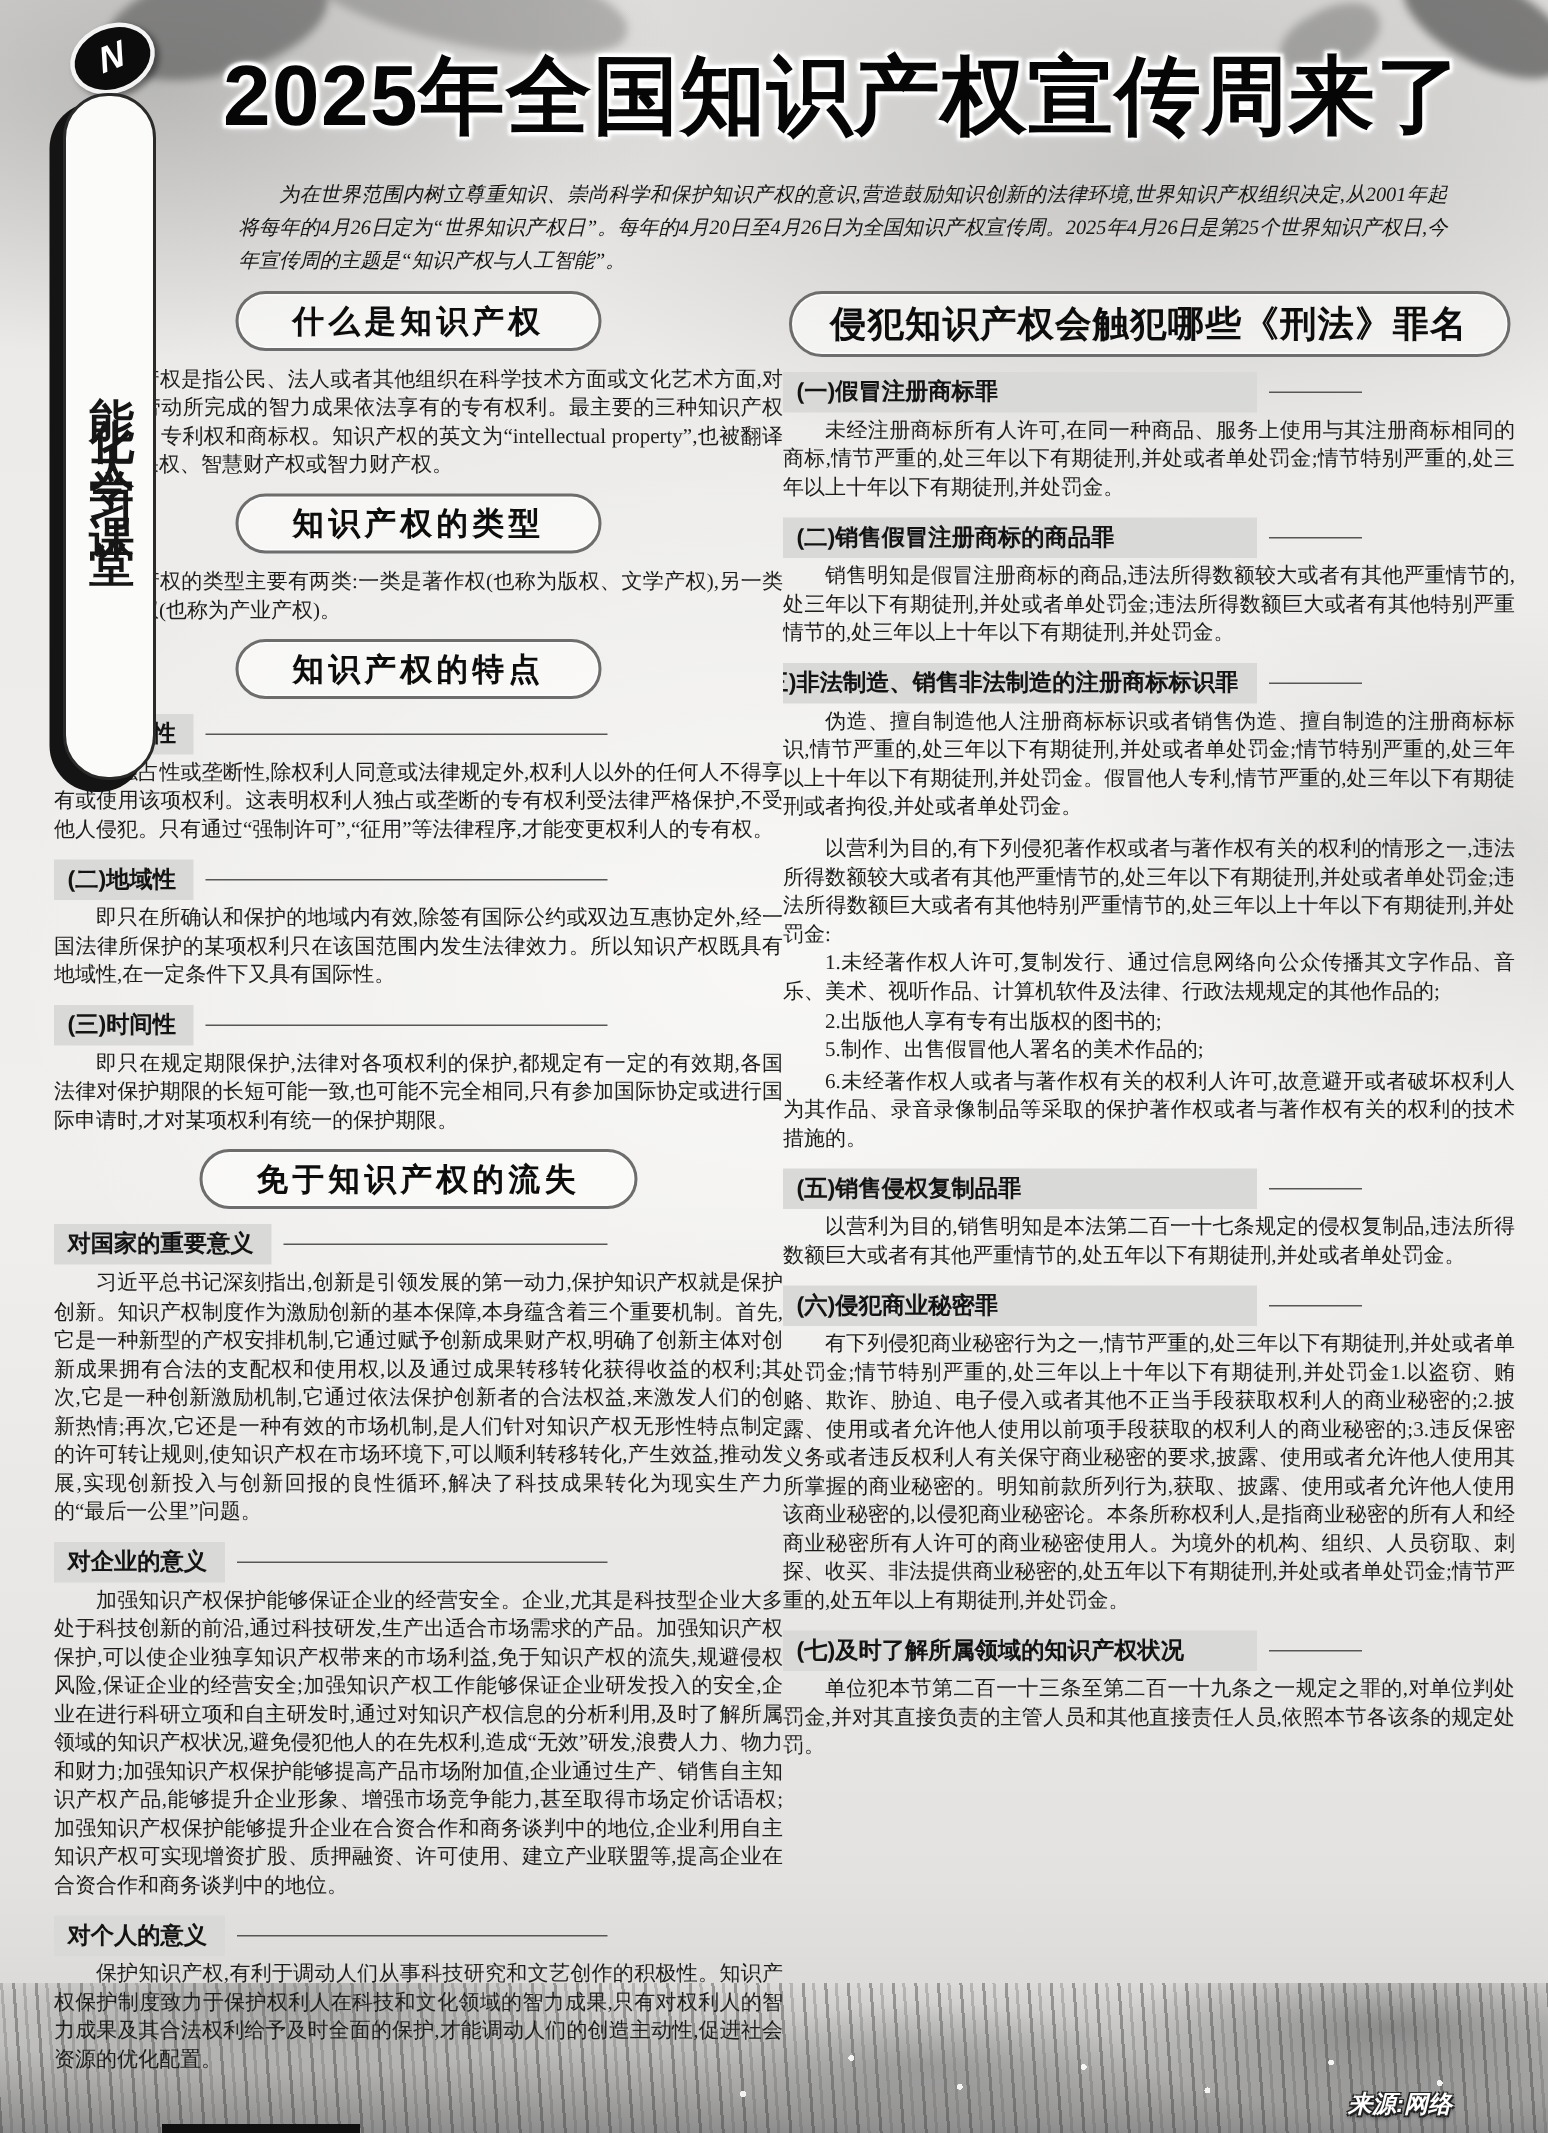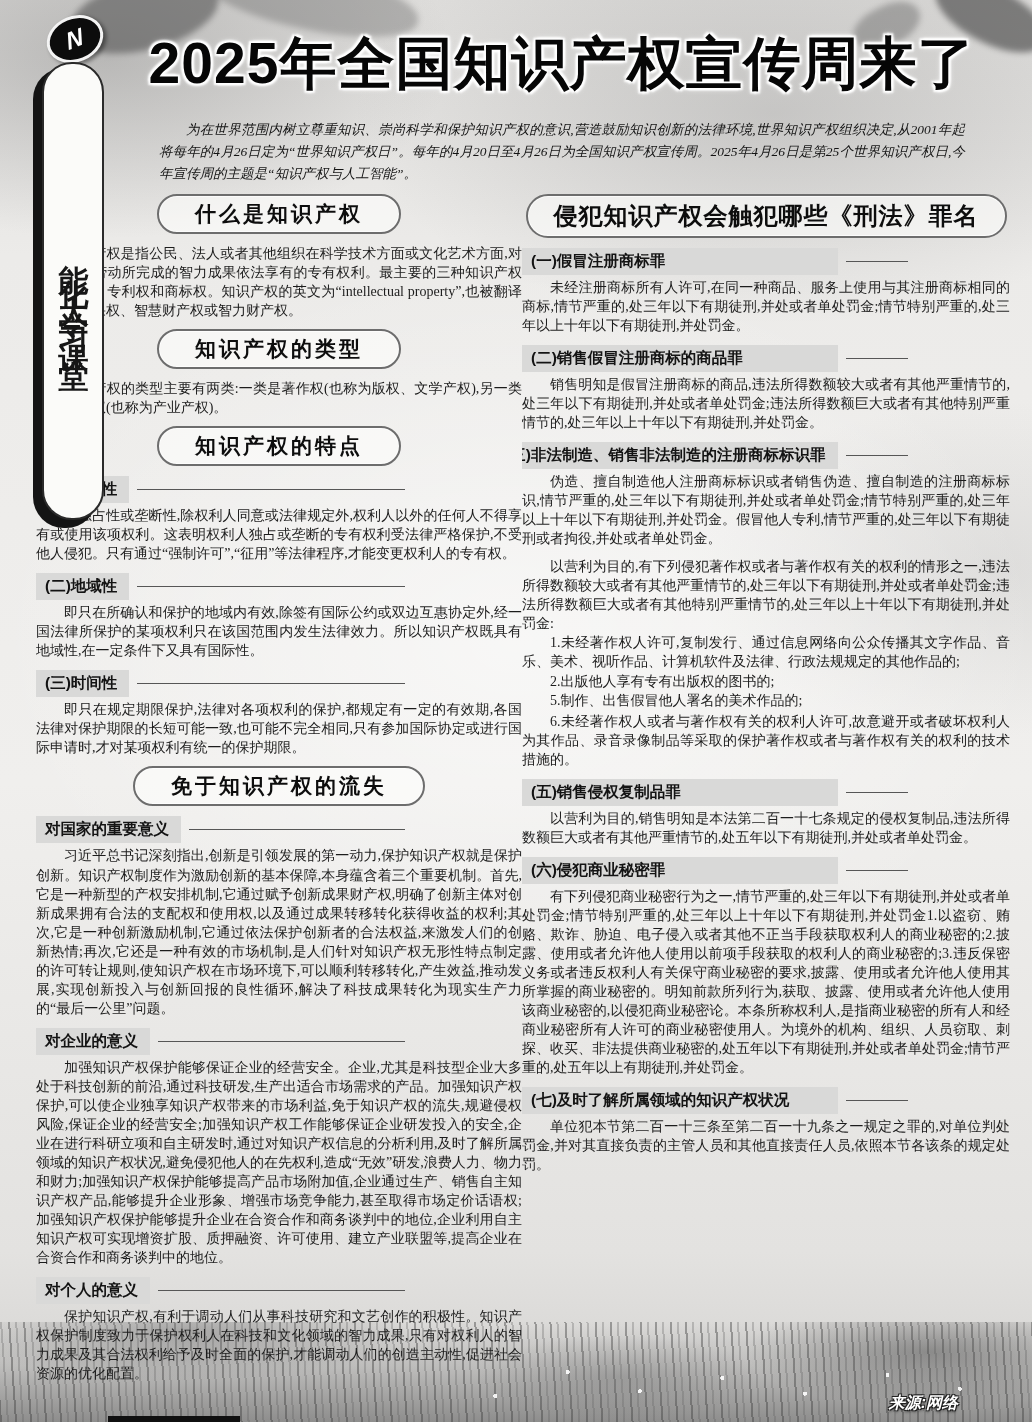--- a/index.html
+++ b/index.html
@@ -77,21 +77,21 @@
   .col-right .sub-row{width:79%;}
   .sub-label{background:#d9d9d8;color:#131313;font-family:"Liberation Sans","DejaVu Sans",sans-serif;
     font-weight:700;font-size:15.5px;padding:3px 12px 3px 9px;white-space:nowrap;}
   .col-right .sub-label{flex:1;}
   .sub-line{flex:1;height:1px;background:#565656;margin-left:8px;}
   .col-right .sub-line{flex:0 0 62px;}
 
   .para{margin:2px 0 9px;font-size:14px;line-height:1.36;text-align:justify;text-indent:2em;color:#1c1c1c;}
   .para.tight{margin:0;}
 
-  .source{position:absolute;right:74px;bottom:8px;z-index:6;
+  .source{position:absolute;right:64px;bottom:8px;z-index:6;
     font-family:"Liberation Sans",sans-serif;font-weight:700;font-size:16px;font-style:italic;color:#fff;
     text-shadow:-1px -1px 0 #222,1px -1px 0 #222,-1px 1px 0 #222,1px 1px 0 #222,0 2px 3px rgba(0,0,0,.6);}
 </style>
 </head>
 <body>
 
 <div class="page">
 
   <div class="blob b1"></div>
   <div class="blob b2"></div>

